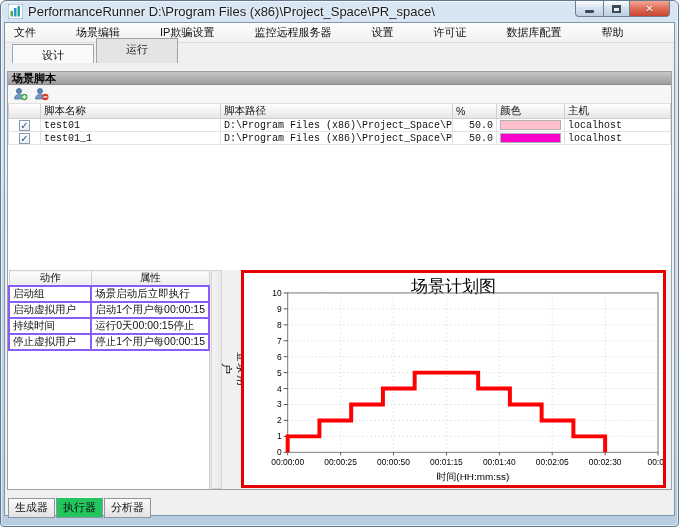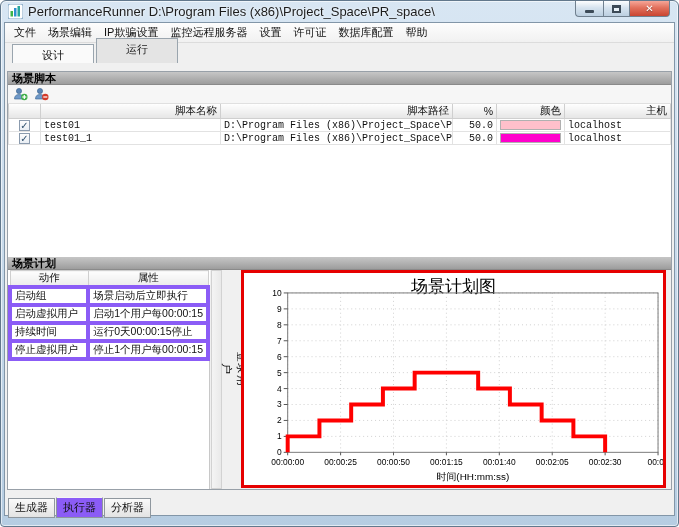--- a/index.html
+++ b/index.html
@@ -10,50 +10,50 @@
   .app-icon{width:15px;height:15px;margin-right:5px;flex:0 0 auto;}
   .title-text{font-size:13px;color:#1c1c1c;white-space:nowrap;overflow:hidden;text-shadow:0 0 3px #fff;}
   .winbtns{position:absolute;top:0;right:8px;display:flex;}
   .winbtn{height:16px;border:1px solid #70808f;border-top:none;display:flex;align-items:center;justify-content:center;background:linear-gradient(#fdfeff,#d6e3ef 45%,#bccfe0);}
   .winbtn.min{width:28px;border-radius:0 0 0 4px;border-right:none;}
   .winbtn.max{width:27px;}
   .winbtn.close{width:40px;border-radius:0 0 4px 0;border-left:none;background:linear-gradient(#f6a698,#e2715d 45%,#c94430);color:#fff;font-weight:bold;font-size:10px;text-shadow:0 1px 1px rgba(0,0,0,.4);}
   .glyph-min{width:9px;height:3px;background:#3c4a57;border-radius:1px;margin-top:6px;}
   .glyph-max{width:9px;height:8px;border:2px solid #3c4a57;border-top-width:3px;background:#e8f1f8;}
   .client{position:absolute;left:3px;right:3px;top:21px;bottom:10px;background:#f0f0f0;border:1px solid #8296a8;display:flex;flex-direction:column;}
-  .menubar{height:20px;background:linear-gradient(#fdfdfd,#f1f1f1);border-bottom:1px solid #dcdcdc;display:flex;align-items:center;padding-left:3px;}
+  .menubar{height:20px;background:linear-gradient(#fdfdfd,#f1f1f1);border-bottom:1px solid #dcdcdc;display:flex;align-items:center;padding-left:3px;gap:28px;}
   .menu-item{padding:2px 6px;cursor:default;}
   .tabrow{height:20px;display:flex;align-items:flex-end;padding-left:7px;background:#f0f0f0;}
   .mtab{width:82px;text-align:center;padding:3px 0 2px;border:1px solid #9aa5ae;border-bottom:none;margin-right:2px;}
   .mtab.active{background:#fafafa;height:19px;position:relative;z-index:2;text-align:center;}
   .mtab.inactive{background:#e4e4e4;height:25px;color:#222;}
   .panel{flex:1;margin:8px 2px;border:1px solid #98a0a8;background:#fff;display:flex;flex-direction:column;position:relative;overflow:hidden;}
   .sect-header{height:13px;background:linear-gradient(#c6c6c6,#9d9d9d);border-bottom:1px solid #8a8a8a;font-weight:bold;font-size:11px;line-height:12px;padding-left:4px;color:#000;}
   .toolbar{height:19px;background:#f6f6f6;display:flex;align-items:center;padding-left:4px;gap:4px;border-bottom:1px solid #e0e0e0;}
   .tool-btn{width:17px;height:16px;display:flex;align-items:center;justify-content:center;border:1px solid transparent;}
   table{border-collapse:collapse;}
   .script-table{width:100%;table-layout:fixed;font-size:10px;}
-  .script-table th{font-weight:normal;text-align:right;background:linear-gradient(#fefefe,#e6e6e6);border:1px solid #cfcfcf;border-top:none;height:14px;padding:0 3px;font-size:10.5px;}
+  .script-table th{font-weight:normal;text-align:left;background:linear-gradient(#fefefe,#e6e6e6);border:1px solid #cfcfcf;border-top:none;height:14px;padding:0 3px;font-size:10.5px;}
   .script-table td{border:1px solid #e2e2e2;height:13px;padding:0 3px;white-space:nowrap;overflow:hidden;}
   .mono{font-family:"Liberation Mono","DejaVu Sans Mono",monospace;font-size:10px;}
   .chk{width:11px;height:11px;border:1px solid #8b9bae;background:linear-gradient(#fdfdfd,#e9eef4);font-size:10px;line-height:10px;text-align:center;color:#30506e;margin:0 auto;font-weight:bold;}
   .swatch{display:block;width:100%;height:10px;border:1px solid #b0b0b0;}
   .filler{flex:1;background:#fff;}
   .lower{height:219px;position:relative;background:#f0f0f0;}
   .plan-table{position:absolute;left:0;top:0;width:202px;font-size:10.5px;background:#fff;}
   .plan-table th{font-weight:normal;text-align:center;background:linear-gradient(#fdfdfd,#ececec);border:1px solid #cfcfcf;height:14px;padding:0 3px;}
-  .plan-table td{border:4px solid #8b5cf6;height:13px;padding:0 3px;white-space:nowrap;overflow:hidden;}
+  .plan-table td{border:2px solid #8b5cf6;height:13px;padding:0 3px;white-space:nowrap;overflow:hidden;}
   .plan-body-bg{position:absolute;left:0;top:0;bottom:0;width:202px;background:#fff;border-right:1px solid #c8c8c8;}
   .vscroll{position:absolute;left:203px;top:0;bottom:0;width:11px;background:linear-gradient(90deg,#f4f4f4,#e9e9e9);border:1px solid #d2d2d2;}
   .ylabel{position:absolute;left:203px;top:84px;width:46px;text-align:center;transform:rotate(90deg);font-size:11px;color:#000;letter-spacing:1px;}
   .redbox{position:absolute;left:233px;top:0;right:5px;bottom:1px;border:3px solid #e60000;background:#fff;display:flex;flex-direction:column;}
   .chart-title{height:14px;text-align:center;font-size:17px;padding-top:2px;color:#000;}
   .bottomtabs{height:17px;display:flex;align-items:flex-start;padding-left:3px;gap:1px;background:#f0f0f0;}
   .btab{padding:1px 6px 2px;border:1px solid #8f979e;background:linear-gradient(#fafafa,#e3e3e3);font-size:11px;text-align:right;}
-  .btab.active{background:#8b5cf6;border-top-color:#f6f6f6;position:relative;top:-1px;padding-top:2px;}
+  .btab.active{background:#22c55e;border-top-color:#f6f6f6;position:relative;top:-1px;padding-top:2px;}
 </style>
 </head>
 <body>
 
 <div class="window">
   <div class="titlebar">
     <svg class="app-icon" viewBox="0 0 15 15">
       <rect x="0" y="0" width="15" height="15" rx="2" fill="#fff" stroke="#7aa0c0"></rect>
       <rect x="2.5" y="7" width="2.5" height="5.5" fill="#3db54a"></rect>
       <rect x="6" y="4" width="2.5" height="8.5" fill="#2f8fd0"></rect>
@@ -155,21 +155,20 @@
             <td>
                 <span class="swatch" style="background: rgb(255, 0, 204);"></span>
               </td>
             <td class="mono">localhost</td>
           </tr>
         </tbody>
       </table>
 
       <div class="filler"></div>
 
-      <div class="sect-header">场景计划</div>
 
       <div class="lower">
         <div class="plan-body-bg"></div>
         <table class="plan-table">
           <colgroup>
               <col style="width:99px">
               <col>
             </colgroup>
           <thead>
             <tr>

